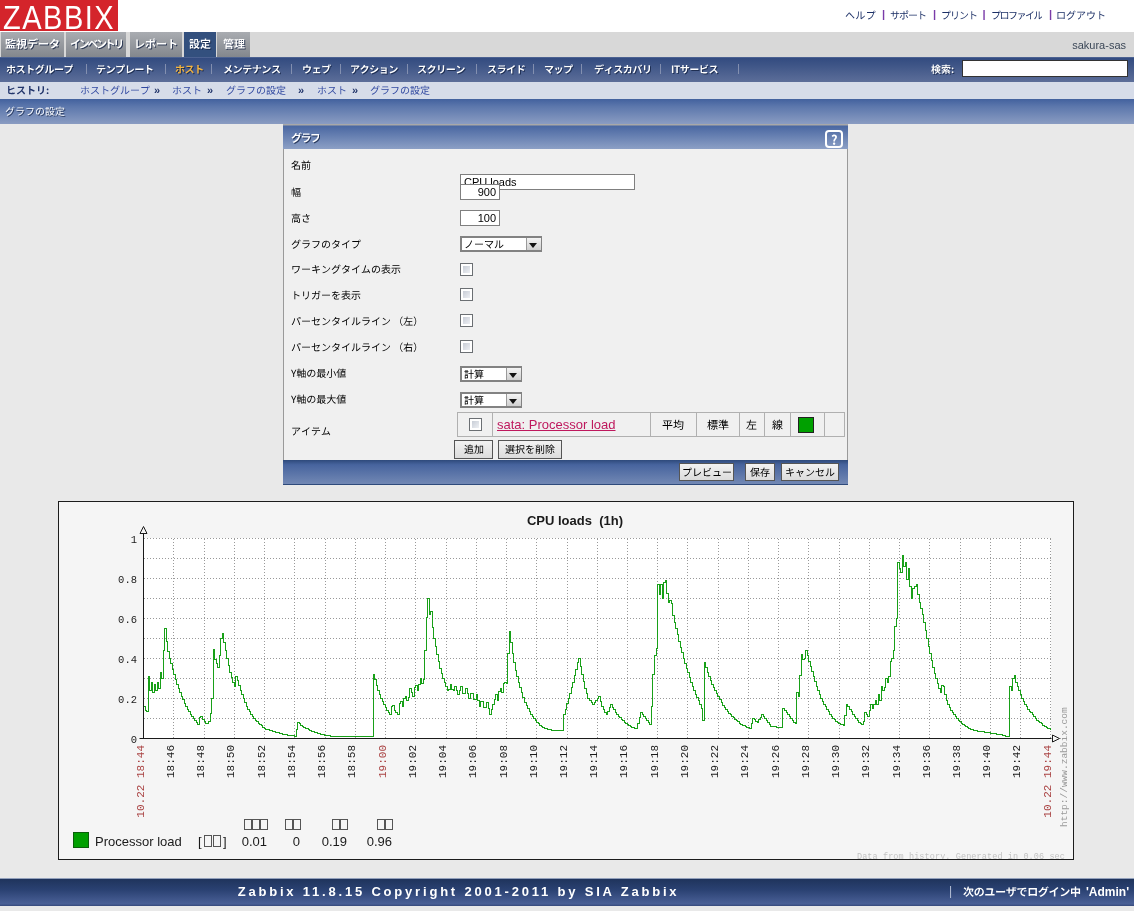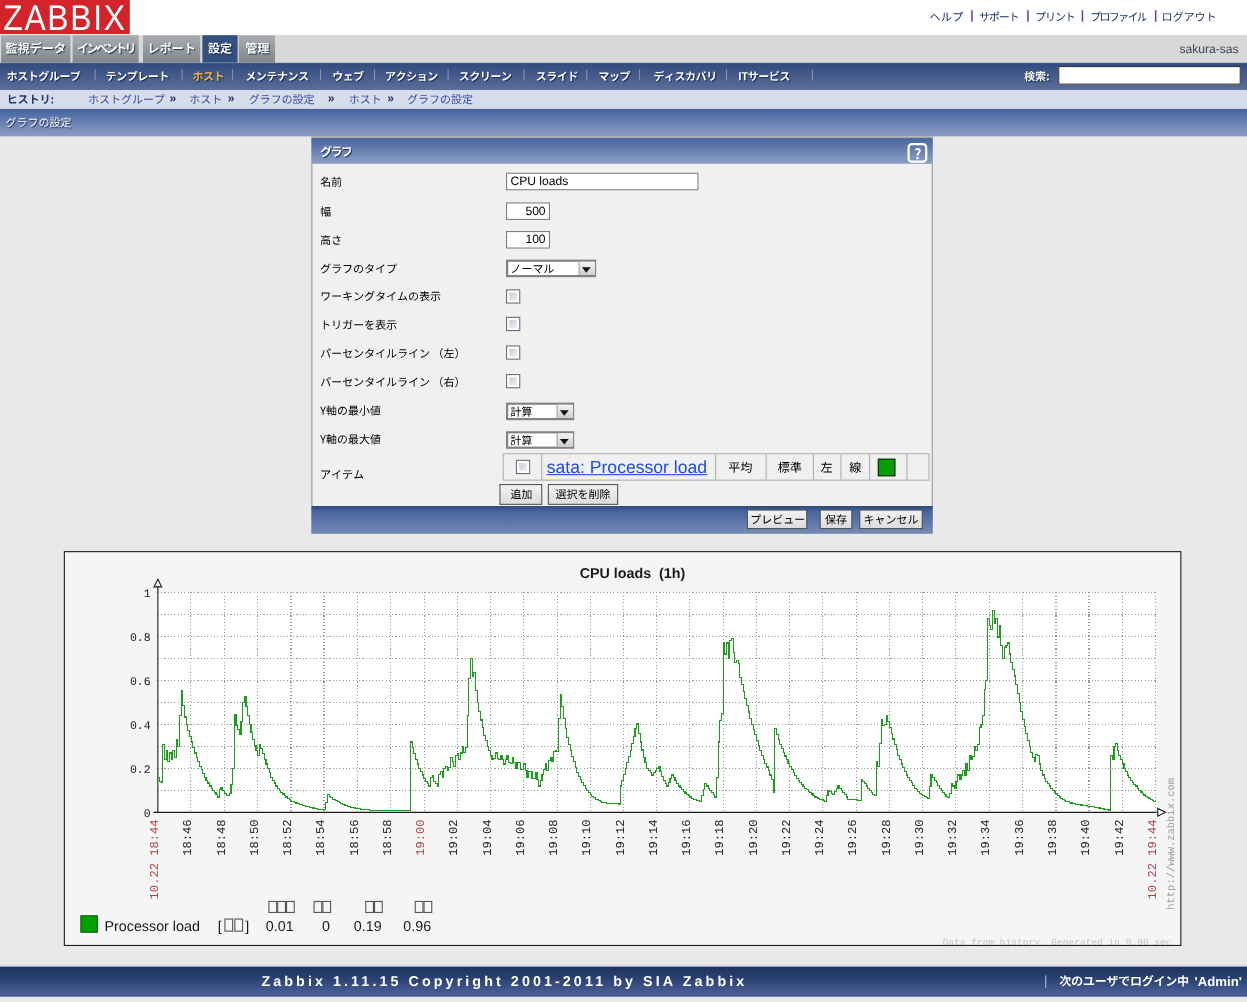--- a/index.html
+++ b/index.html
@@ -249,22 +249,22 @@
 <div class="abs" style="left:291px;top:393.8px;color:#000000;line-height:0">
       <svg class="jt" width="55" height="11.2" viewBox="0 -9.0 55 11.2">
         <path d="M2.2 0H3.1V-2.8L5.3 -7.3H4.4L3.4 -5.3C3.2 -4.7 2.9 -4.2 2.7 -3.6H2.6C2.4 -4.2 2.2 -4.7 1.9 -5.3L1 -7.3H-0L2.2 -2.8ZM10.9 -2.8H12.1V-0.4H10.9ZM10.9 -3.4V-5.6H12.1V-3.4ZM14 -2.8V-0.4H12.7V-2.8ZM14 -3.4H12.7V-5.6H14ZM12.1 -8.4V-6.3H10.3V0.8H10.9V0.2H14V0.7H14.6V-6.3H12.8V-8.4ZM6.1 -5.9V-2.4H7.6V-1.6H5.7V-1H7.6V0.8H8.2V-1H10.1V-1.6H8.2V-2.4H9.8V-5.9H8.2V-6.7H9.9V-7.3H8.2V-8.4H7.6V-7.3H5.8V-6.7H7.6V-5.9ZM6.7 -3.9H7.6V-3H6.7ZM8.2 -3.9H9.2V-3H8.2ZM6.7 -5.4H7.6V-4.5H6.7ZM8.2 -5.4H9.2V-4.5H8.2ZM20.1 -6.4C20 -5.5 19.8 -4.5 19.5 -3.7C19 -2 18.5 -1.4 18 -1.4C17.6 -1.4 17 -1.9 17 -3.2C17 -4.5 18.1 -6.2 20.1 -6.4ZM20.9 -6.4C22.6 -6.3 23.6 -5 23.6 -3.5C23.6 -1.8 22.3 -0.8 21 -0.6C20.8 -0.5 20.5 -0.5 20.2 -0.4L20.6 0.3C23 0 24.4 -1.4 24.4 -3.5C24.4 -5.5 22.9 -7.2 20.6 -7.2C18.1 -7.2 16.2 -5.3 16.2 -3.1C16.2 -1.5 17.1 -0.4 18 -0.4C18.9 -0.4 19.7 -1.5 20.3 -3.6C20.6 -4.5 20.8 -5.5 20.9 -6.4ZM27.8 -6.4H32.8V-5.6H27.8ZM27.8 -7.5H32.8V-6.9H27.8ZM27.1 -8.1V-5.1H33.6V-8.1ZM29.3 -3.9V-3.2H27.5V-3.9ZM25.8 -0.4 25.9 0.2 29.3 -0.2V0.8H30V0.2C30.1 0.3 30.3 0.6 30.4 0.7C31.1 0.5 31.8 0.1 32.4 -0.3C33 0.2 33.7 0.6 34.5 0.8C34.6 0.6 34.8 0.3 34.9 0.2C34.2 0 33.5 -0.3 32.9 -0.8C33.6 -1.4 34.1 -2.2 34.4 -3.1L33.9 -3.3L33.8 -3.3H30.3V-2.7H31.2L30.8 -2.6C31.1 -1.9 31.4 -1.3 31.9 -0.8C31.3 -0.4 30.7 -0.1 30 0.1V-3.9H34.7V-4.5H25.9V-3.9H26.8V-0.5ZM31.4 -2.7H33.5C33.2 -2.1 32.8 -1.6 32.4 -1.2C32 -1.6 31.6 -2.1 31.4 -2.7ZM29.3 -2.7V-2H27.5V-2.7ZM29.3 -1.4V-0.8L27.5 -0.6V-1.4ZM39.9 -8.4C39.9 -7.6 39.9 -6.6 39.8 -5.5H35.9V-4.8H39.6C39.2 -2.9 38.2 -0.9 35.7 0.2C36 0.3 36.2 0.6 36.3 0.8C38.8 -0.3 39.8 -2.3 40.3 -4.2C41.1 -1.9 42.4 -0.1 44.3 0.8C44.5 0.6 44.7 0.2 44.9 0.1C43 -0.7 41.6 -2.6 40.9 -4.8H44.7V-5.5H40.6C40.7 -6.6 40.7 -7.6 40.7 -8.4ZM51 -3.9H53.6V-3.1H51ZM51 -2.6H53.6V-1.7H51ZM51 -5.3H53.6V-4.5H51ZM50.3 -5.9V-1.2H54.3V-5.9H52.1L52.2 -6.7H54.9V-7.4H52.3L52.4 -8.3L51.7 -8.4L51.6 -7.4H48.8V-6.7H51.5L51.4 -5.9ZM48.7 -5.4V0.8H49.4V0.3H54.9V-0.4H49.4V-5.4ZM48 -8.4C47.4 -6.8 46.5 -5.3 45.5 -4.4C45.6 -4.2 45.8 -3.8 45.9 -3.6C46.2 -4 46.6 -4.4 46.9 -4.9V0.8H47.6V-6C48 -6.7 48.4 -7.4 48.7 -8.2Z" fill="currentColor"></path>
       </svg>
     </div>
 <div class="abs" style="left:291px;top:425.8px;color:#000000;line-height:0">
       <svg class="jt" width="40" height="11.2" viewBox="0 -9.0 40 11.2">
         <path d="M9.3 -6.8 8.8 -7.2C8.7 -7.2 8.3 -7.2 8.1 -7.2C7.5 -7.2 2.9 -7.2 2.4 -7.2C2 -7.2 1.6 -7.2 1.2 -7.3V-6.4C1.6 -6.4 2 -6.4 2.4 -6.4C2.9 -6.4 7.4 -6.4 8.1 -6.4C7.8 -5.8 6.8 -4.7 5.9 -4.2L6.5 -3.6C7.7 -4.4 8.6 -5.7 9 -6.4C9.1 -6.5 9.2 -6.7 9.3 -6.8ZM5.3 -5.4H4.4C4.5 -5.2 4.5 -5 4.5 -4.7C4.5 -3.1 4.2 -1.6 2.7 -0.7C2.4 -0.5 2.1 -0.3 1.8 -0.2L2.5 0.4C5.1 -0.9 5.3 -2.7 5.3 -5.4ZM10.9 -3.6 11.3 -2.8C12.7 -3.3 14 -3.9 15.1 -4.5V-0.8C15.1 -0.4 15 0.1 15 0.3H16C15.9 0.1 15.9 -0.4 15.9 -0.8V-5C16.9 -5.7 17.9 -6.4 18.6 -7.2L18 -7.8C17.3 -7 16.3 -6.1 15.2 -5.5C14.1 -4.8 12.6 -4.1 10.9 -3.6ZM22.1 -7.4V-6.6C22.4 -6.6 22.7 -6.6 23.1 -6.6C23.6 -6.6 26.6 -6.6 27.1 -6.6C27.4 -6.6 27.7 -6.6 28 -6.6V-7.4C27.7 -7.4 27.4 -7.3 27.1 -7.3C26.6 -7.3 23.6 -7.3 23.1 -7.3C22.7 -7.3 22.4 -7.4 22.1 -7.4ZM20.9 -4.9V-4.1C21.2 -4.1 21.5 -4.1 21.8 -4.1H24.8C24.8 -3.1 24.7 -2.3 24.2 -1.6C23.9 -1 23.1 -0.4 22.4 -0.1L23.1 0.5C23.9 0 24.7 -0.7 25.1 -1.4C25.5 -2.1 25.6 -3 25.6 -4.1H28.4C28.6 -4.1 28.9 -4.1 29.1 -4.1V-4.9C28.9 -4.9 28.6 -4.8 28.4 -4.8C27.8 -4.8 22.4 -4.8 21.8 -4.8C21.5 -4.8 21.2 -4.9 20.9 -4.9ZM31.7 -1.1C31.4 -1.1 31 -1.1 30.7 -1.1L30.9 -0.2C31.2 -0.2 31.5 -0.3 31.7 -0.3C33.1 -0.4 36.4 -0.8 38 -1C38.2 -0.5 38.4 -0 38.5 0.3L39.3 -0C38.9 -1.1 37.8 -3.1 37.1 -4.1L36.4 -3.8C36.7 -3.3 37.2 -2.5 37.6 -1.7C36.5 -1.6 34.6 -1.4 33.1 -1.2C33.6 -2.5 34.6 -5.6 34.9 -6.5C35 -7 35.1 -7.2 35.2 -7.5L34.2 -7.7C34.2 -7.4 34.1 -7.2 34 -6.7C33.8 -5.7 32.7 -2.5 32.2 -1.1Z" fill="currentColor"></path>
       </svg>
     </div>
-<div class="abs" style="left:460px;top:157px;width:170px;height:14px;background:#fff;border:1px solid #7f7f7f;font-size:11px;color:#000;padding-left:3px;line-height:14px">CPU loads</div>
-<div class="abs" style="left:460px;top:184px;width:35px;height:14px;background:#fff;border:1px solid #7f7f7f;font-size:11px;color:#000;padding-right:3px;text-align:right;line-height:14px">500</div>
+<div class="abs" style="left:460px;top:174px;width:170px;height:14px;background:#fff;border:1px solid #7f7f7f;font-size:11px;color:#000;padding-left:3px;line-height:14px">CPU loads</div>
+<div class="abs" style="left:460px;top:184px;width:35px;height:14px;background:#fff;border:1px solid #7f7f7f;font-size:11px;color:#000;padding-right:3px;text-align:right;line-height:14px">900</div>
 <div class="abs" style="left:460px;top:210px;width:35px;height:14px;background:#fff;border:1px solid #7f7f7f;font-size:11px;color:#000;padding-right:3px;text-align:right;line-height:14px">100</div>
 <div class="abs" style="left:460px;top:236px;width:78px;height:12px;background:#fff;border:2px solid #828282"></div>
     <div class="abs" style="left:464px;top:238.8px;color:#000000;line-height:0">
       <svg class="jt" width="40" height="11.2" viewBox="0 -9.0 40 11.2">
         <path d="M8 -7.2 7.1 -7.5C6.8 -6 6.1 -4.4 5.2 -3.2C4.3 -2.1 2.9 -1.1 1.4 -0.6L2.1 0.2C3.5 -0.4 5 -1.5 5.9 -2.7C6.7 -3.8 7.3 -5.2 7.7 -6.3C7.8 -6.6 7.9 -6.9 8 -7.2ZM11 -4.3V-3.4C11.3 -3.4 11.9 -3.4 12.4 -3.4C13.2 -3.4 17.1 -3.4 17.9 -3.4C18.4 -3.4 18.8 -3.4 19 -3.4V-4.3C18.8 -4.3 18.4 -4.3 17.9 -4.3C17.1 -4.3 13.2 -4.3 12.4 -4.3C11.8 -4.3 11.3 -4.3 11 -4.3ZM24.6 -1.6C25.2 -0.9 26 -0.1 26.4 0.5L27.1 -0.1C26.7 -0.6 26 -1.4 25.4 -2C27.1 -3.2 28.3 -4.9 29 -6C29.1 -6.1 29.2 -6.2 29.3 -6.3L28.7 -6.9C28.5 -6.8 28.3 -6.8 28 -6.8C27 -6.8 22.6 -6.8 22.1 -6.8C21.7 -6.8 21.3 -6.8 21 -6.9V-6C21.2 -6 21.7 -6 22.1 -6C22.6 -6 27 -6 27.9 -6C27.4 -5.1 26.3 -3.6 24.8 -2.5C24.1 -3.1 23.3 -3.8 22.9 -4.1L22.3 -3.6C22.8 -3.2 24 -2.2 24.6 -1.6ZM35.2 -0.2 35.8 0.2C35.8 0.2 36 0.1 36.1 0C37.3 -0.6 38.7 -1.6 39.5 -2.8L39 -3.5C38.3 -2.3 37 -1.4 36.1 -1C36.1 -1.3 36.1 -6.1 36.1 -6.8C36.1 -7.1 36.2 -7.4 36.2 -7.5H35.2C35.3 -7.4 35.3 -7.1 35.3 -6.8C35.3 -6.1 35.3 -1.2 35.3 -0.8C35.3 -0.6 35.3 -0.4 35.2 -0.2ZM30.7 -0.3 31.4 0.2C32.2 -0.5 32.9 -1.4 33.2 -2.5C33.5 -3.5 33.5 -5.6 33.5 -6.8C33.5 -7 33.5 -7.4 33.5 -7.5H32.6C32.7 -7.3 32.7 -7 32.7 -6.7C32.7 -5.6 32.7 -3.6 32.4 -2.7C32.1 -1.8 31.5 -0.9 30.7 -0.3Z" fill="currentColor"></path>
       </svg>
     </div>
     <div class="abs" style="left:526px;top:238px;width:14px;height:12px;background:linear-gradient(180deg,#f4f4f4,#cfcfcf);border-left:1px solid #9a9a9a"></div>
     <div class="abs" style="left:529px;top:243px;width:0;height:0;border-left:4px solid transparent;border-right:4px solid transparent;border-top:5px solid #111"></div>
 <div class="abs" style="left:460px;top:366px;width:58px;height:12px;background:#fff;border:2px solid #828282"></div>
@@ -299,21 +299,21 @@
 <div class="abs" style="left:492px;top:413px;width:1px;height:23px;background:#b0b0b0"></div>
 <div class="abs" style="left:650px;top:413px;width:1px;height:23px;background:#b0b0b0"></div>
 <div class="abs" style="left:696px;top:413px;width:1px;height:23px;background:#b0b0b0"></div>
 <div class="abs" style="left:739px;top:413px;width:1px;height:23px;background:#b0b0b0"></div>
 <div class="abs" style="left:764px;top:413px;width:1px;height:23px;background:#b0b0b0"></div>
 <div class="abs" style="left:790px;top:413px;width:1px;height:23px;background:#b0b0b0"></div>
 <div class="abs" style="left:824px;top:413px;width:1px;height:23px;background:#b0b0b0"></div>
 <div class="abs" style="left:469px;top:418px;width:11px;height:11px;border:1px solid #6b6f73;background:#fff">
       <div style="margin:2px;width:7px;height:7px;background:linear-gradient(135deg,#c8cdd6,#eef0f4)"></div>
     </div>
-<div class="abs" style="left:497px;top:417px;font-size:16px;color:#1d4ed8;text-decoration:underline">sata: Processor load</div>
+<div class="abs" style="left:497px;top:417px;font-size:13px;color:#be185d;text-decoration:underline">sata: Processor load</div>
 <div class="abs" style="left:662.0px;top:418.8px;color:#000000;line-height:0">
       <svg class="jt" width="22" height="12.3" viewBox="0 -9.9 22 12.3">
         <path d="M1.9 -6.9C2.3 -6.1 2.8 -5 2.9 -4.4L3.7 -4.7C3.6 -5.3 3.1 -6.4 2.7 -7.1ZM8.3 -7.2C8 -6.4 7.5 -5.3 7.1 -4.6L7.8 -4.4C8.2 -5 8.8 -6.1 9.2 -7ZM0.6 -3.8V-3H5V0.9H5.9V-3H10.4V-3.8H5.9V-7.7H9.8V-8.5H1.2V-7.7H5V-3.8ZM15.8 -5.2V-4.4H19.2V-5.2ZM15.3 -1.6 15.7 -0.9C16.7 -1.3 18.2 -1.8 19.5 -2.4L19.4 -3.1C17.9 -2.5 16.3 -2 15.3 -1.6ZM16.6 -9.2C16.2 -7.7 15.4 -6.2 14.5 -5.2C14.7 -5.1 15.1 -4.9 15.3 -4.7C15.7 -5.2 16.1 -5.9 16.5 -6.6H20.5C20.4 -2.2 20.2 -0.5 19.9 -0.1C19.7 0.1 19.6 0.1 19.4 0.1C19.1 0.1 18.4 0.1 17.7 0C17.8 0.3 18 0.6 18 0.9C18.6 0.9 19.3 0.9 19.7 0.9C20.1 0.8 20.4 0.7 20.6 0.4C21 -0.1 21.2 -1.9 21.4 -7C21.4 -7.1 21.4 -7.4 21.4 -7.4H16.8C17.1 -7.9 17.2 -8.5 17.4 -9.1ZM11.4 -1.8 11.7 -0.9C12.7 -1.4 14 -1.9 15.3 -2.5L15.1 -3.3L13.8 -2.7V-5.9H15.1V-6.7H13.8V-9.2H13V-6.7H11.6V-5.9H13V-2.4C12.4 -2.1 11.8 -1.9 11.4 -1.8Z" fill="currentColor"></path>
       </svg>
     </div>
 <div class="abs" style="left:706.5px;top:418.8px;color:#000000;line-height:0">
       <svg class="jt" width="22" height="12.3" viewBox="0 -9.9 22 12.3">
         <path d="M4.8 -4V-3.4H10V-4ZM8.5 -1.2C9.1 -0.7 9.7 0 10 0.5L10.6 0.1C10.3 -0.4 9.6 -1.1 9.1 -1.6ZM5.4 -1.6C5 -1.1 4.4 -0.4 3.7 0C3.9 0.1 4.1 0.3 4.2 0.5C4.9 0 5.6 -0.6 6 -1.3ZM4.5 -7.3V-4.7H10.3V-7.3H8.5V-8.1H10.6V-8.8H4.2V-8.1H6.2V-7.3ZM6.8 -8.1H7.9V-7.3H6.8ZM4.1 -2.6V-1.9H6.9V0.1C6.9 0.2 6.9 0.2 6.8 0.2C6.6 0.2 6.2 0.2 5.7 0.2C5.8 0.4 5.9 0.7 5.9 0.9C6.6 0.9 7.1 0.9 7.4 0.8C7.6 0.6 7.7 0.4 7.7 0.1V-1.9H10.6V-2.6ZM5.2 -6.7H6.2V-5.3H5.2ZM6.8 -6.7H7.9V-5.3H6.8ZM8.5 -6.7H9.6V-5.3H8.5ZM2.1 -9.2V-6.9H0.6V-6.1H2C1.7 -4.6 1 -2.8 0.3 -1.9C0.5 -1.7 0.7 -1.4 0.8 -1.2C1.3 -1.9 1.7 -3.1 2.1 -4.3V0.9H2.9V-4.3C3.2 -3.8 3.6 -3.1 3.7 -2.8L4.2 -3.4C4 -3.7 3.2 -4.9 2.9 -5.3V-6.1H4.1V-6.9H2.9V-9.2ZM12.3 -8.6C12.9 -8.4 13.6 -8 14 -7.7L14.5 -8.3C14.1 -8.6 13.3 -9 12.7 -9.2ZM11.4 -6.8C12 -6.6 12.8 -6.2 13.2 -6L13.6 -6.6C13.2 -6.9 12.5 -7.2 11.8 -7.4ZM11.7 -3.3 12.3 -2.6C13 -3.4 13.7 -4.2 14.4 -5L13.9 -5.5C13.2 -4.7 12.3 -3.8 11.7 -3.3ZM11.6 -2V-1.3H16V0.9H16.9V-1.3H21.5V-2H16.9V-2.9H16V-2ZM18.3 -9.2C18.1 -8.9 17.9 -8.4 17.7 -8H16.2C16.4 -8.4 16.6 -8.7 16.7 -9.1L15.9 -9.3C15.4 -8.2 14.6 -7.1 13.7 -6.5C13.9 -6.3 14.2 -6 14.3 -5.9C14.6 -6.1 14.8 -6.3 15.1 -6.6V-3H21.3V-3.7H18.5V-4.5H20.7V-5.1H18.5V-5.9H20.6V-6.6H18.5V-7.4H21V-8H18.5C18.7 -8.3 18.9 -8.7 19.2 -9.1ZM15.9 -7.4H17.7V-6.6H15.9ZM15.9 -3.7V-4.5H17.7V-3.7ZM15.9 -5.9H17.7V-5.1H15.9Z" fill="currentColor"></path>
       </svg>
     </div>
@@ -422,20 +422,20 @@
         <rect x="326.5" y="317.5" width="7" height="10" fill="none" stroke="#555"></rect>
         <text x="208" y="344" font-family="Liberation Sans, sans-serif" font-size="13" fill="#1a1a1a" text-anchor="end">0.01</text>
         <text x="241" y="344" font-family="Liberation Sans, sans-serif" font-size="13" fill="#1a1a1a" text-anchor="end">0</text>
         <text x="288" y="344" font-family="Liberation Sans, sans-serif" font-size="13" fill="#1a1a1a" text-anchor="end">0.19</text>
         <text x="333" y="344" font-family="Liberation Sans, sans-serif" font-size="13" fill="#1a1a1a" text-anchor="end">0.96</text>
         <text transform="translate(1008 325) rotate(-90)" font-family="Liberation Mono, monospace" font-size="9.5" fill="#9a9a9a">http://www.zabbix.com</text>
         <text x="1006" y="357" font-family="Liberation Mono, monospace" font-size="8.5" letter-spacing="0.1" fill="#c3c3c3" text-anchor="end">Data from history. Generated in 0.06 sec</text>
       </svg>
 </div>
 <div class="abs" style="left:0;top:878px;width:1134px;height:28px;border-top:1px solid #93a1bc;background:linear-gradient(180deg,#1f345c 0,#2a4172 40%,#4a6096 92%,#35497b 100%);box-sizing:border-box"></div>
-<div class="abs" style="left:237px;top:884px;width:443px;text-align:center;color:#fff;font-size:13px;font-weight:bold;letter-spacing:2.8px">Zabbix 1.11.15 Copyright 2001-2011 by SIA Zabbix</div>
+<div class="abs" style="left:237px;top:884px;width:443px;text-align:center;color:#fff;font-size:13px;font-weight:bold;letter-spacing:2.8px">Zabbix 11.8.15 Copyright 2001-2011 by SIA Zabbix</div>
 <div class="abs" style="left:949px;top:884px;color:#b6c0d6;font-size:12px">|</div>
 <div class="abs" style="left:963px;top:886.3px;color:#ffffff;line-height:0">
       <svg class="jt" width="118" height="12.3" viewBox="0 -9.9 118 12.3">
         <path d="M0.3 -1.7 1.2 -0.6C1.9 -1.3 2.8 -2.3 3.6 -3.2L2.8 -4.3C1.9 -3.3 0.9 -2.3 0.3 -1.7ZM0.6 -7.7C1.3 -7.2 2.2 -6.5 2.5 -6L3.5 -7.1C3.1 -7.6 2.2 -8.2 1.6 -8.7ZM4.7 -9.3C4.3 -7.5 3.7 -5.8 2.7 -4.8C3.1 -4.7 3.7 -4.3 4 -4.1C4.4 -4.6 4.8 -5.3 5.1 -6.1H6V-5C6 -3.8 5.3 -1.3 2.3 -0.1C2.5 0.1 2.9 0.7 3.1 1C5.3 0 6.4 -1.9 6.7 -2.9C6.9 -1.9 7.9 0.1 9.9 1C10.1 0.6 10.5 0.1 10.8 -0.2C8.1 -1.4 7.4 -3.8 7.4 -5V-6.1H9C8.7 -5.5 8.5 -4.9 8.3 -4.4C8.6 -4.3 9.1 -4.1 9.4 -3.9C9.8 -4.7 10.3 -5.8 10.6 -6.9L9.7 -7.5L9.4 -7.4H5.6C5.8 -8 5.9 -8.5 6 -9.1ZM15.6 -6.8C15.5 -5.9 15.3 -4.9 15 -4.1C14.6 -2.6 14.1 -1.9 13.7 -1.9C13.3 -1.9 12.8 -2.5 12.8 -3.6C12.8 -4.8 13.8 -6.4 15.6 -6.8ZM17.1 -6.8C18.6 -6.6 19.4 -5.4 19.4 -3.9C19.4 -2.3 18.3 -1.3 16.9 -1C16.6 -0.9 16.3 -0.8 15.9 -0.8L16.7 0.5C19.5 0.1 20.9 -1.6 20.9 -3.9C20.9 -6.3 19.2 -8.2 16.5 -8.2C13.6 -8.2 11.4 -6 11.4 -3.5C11.4 -1.6 12.4 -0.3 13.6 -0.3C14.8 -0.3 15.8 -1.6 16.4 -3.8C16.8 -4.9 16.9 -5.9 17.1 -6.8ZM22.2 -2V-0.4C22.6 -0.4 22.9 -0.5 23.3 -0.5H30.6C30.9 -0.5 31.3 -0.4 31.6 -0.4V-2C31.3 -2 31 -1.9 30.6 -1.9H29.4C29.6 -3.1 30 -5.6 30.2 -6.6C30.2 -6.7 30.2 -7 30.3 -7.1L29.1 -7.7C28.9 -7.6 28.4 -7.6 28.1 -7.6C27.4 -7.6 25.3 -7.6 24.6 -7.6C24.2 -7.6 23.7 -7.6 23.4 -7.7V-6.1C23.8 -6.1 24.2 -6.1 24.6 -6.1C25.3 -6.1 27.6 -6.1 28.4 -6.1C28.4 -5.4 28 -3.1 27.8 -1.9H23.3C22.9 -1.9 22.5 -1.9 22.2 -2ZM33.1 -5.1V-3.4C33.5 -3.4 34.3 -3.4 34.9 -3.4C36.2 -3.4 39.8 -3.4 40.8 -3.4C41.3 -3.4 41.8 -3.4 42.1 -3.4V-5.1C41.8 -5.1 41.3 -5 40.8 -5C39.8 -5 36.2 -5 34.9 -5C34.3 -5 33.5 -5.1 33.1 -5.1ZM51.8 -8.6 51 -8.3C51.3 -7.9 51.5 -7.3 51.6 -6.8L52.4 -7.1C52.2 -7.5 52 -8.1 51.8 -8.6ZM52.9 -8.9 52.2 -8.7C52.4 -8.2 52.6 -7.6 52.8 -7.2L53.5 -7.4C53.4 -7.8 53.1 -8.5 52.9 -8.9ZM43.3 -6.5V-5C43.5 -5 43.9 -5.1 44.4 -5.1H45.4V-3.6C45.4 -3.1 45.3 -2.6 45.3 -2.4H46.8C46.8 -2.6 46.8 -3.1 46.8 -3.6V-5.1H49.4V-4.6C49.4 -1.9 48.5 -1 46.4 -0.2L47.5 0.9C50.2 -0.3 50.8 -2 50.8 -4.7V-5.1H51.7C52.2 -5.1 52.6 -5 52.9 -5V-6.5C52.6 -6.4 52.2 -6.4 51.7 -6.4H50.8V-7.6C50.8 -8 50.9 -8.4 50.9 -8.6H49.3C49.4 -8.4 49.4 -8 49.4 -7.6V-6.4H46.8V-7.5C46.8 -7.9 46.8 -8.3 46.9 -8.5H45.3C45.3 -8.2 45.4 -7.8 45.4 -7.5V-6.4H44.4C43.9 -6.4 43.4 -6.5 43.3 -6.5ZM54.3 -7.5 54.4 -6C55.7 -6.3 57.9 -6.6 59 -6.7C58.2 -6.1 57.3 -4.9 57.3 -3.3C57.3 -0.9 59.5 0.4 61.8 0.5L62.3 -1C60.5 -1.1 58.8 -1.7 58.8 -3.6C58.8 -4.9 59.8 -6.3 61.1 -6.6C61.7 -6.8 62.6 -6.8 63.2 -6.8L63.2 -8.2C62.4 -8.2 61.2 -8.1 60.1 -8C58.1 -7.8 56.3 -7.7 55.3 -7.6C55.1 -7.6 54.7 -7.6 54.3 -7.5ZM61.6 -5.7 60.8 -5.4C61.2 -4.9 61.4 -4.5 61.7 -3.8L62.5 -4.2C62.3 -4.7 61.9 -5.3 61.6 -5.7ZM62.9 -6.2 62.1 -5.9C62.4 -5.4 62.7 -5 63 -4.4L63.8 -4.8C63.6 -5.2 63.1 -5.8 62.9 -6.2ZM65.6 -7.8C65.6 -7.5 65.6 -7 65.6 -6.7C65.6 -6.1 65.6 -2 65.6 -1.4C65.6 -0.8 65.6 0.1 65.6 0.2H67.1L67.1 -0.4H72.4L72.4 0.2H73.9C73.9 0.1 73.9 -0.9 73.9 -1.3C73.9 -2 73.9 -6.1 73.9 -6.7C73.9 -7.1 73.9 -7.5 73.9 -7.8C73.5 -7.8 73.1 -7.8 72.8 -7.8C72 -7.8 67.5 -7.8 66.8 -7.8C66.5 -7.8 66 -7.8 65.6 -7.8ZM67.1 -1.8V-6.4H72.4V-1.8ZM84.8 -9.5 83.9 -9.2C84.2 -8.7 84.6 -8.1 84.8 -7.6L85.7 -8C85.5 -8.4 85.1 -9.1 84.8 -9.5ZM80.9 -8.3 79.3 -8.9C79.2 -8.5 78.9 -8 78.8 -7.7C78.2 -6.8 77.3 -5.3 75.3 -4.2L76.6 -3.2C77.7 -4 78.6 -4.9 79.3 -5.9H82.4C82.3 -5.1 81.6 -3.8 80.9 -2.9C79.9 -1.8 78.7 -0.9 76.4 -0.2L77.7 1C79.8 0.2 81.1 -0.8 82.2 -2.1C83.2 -3.4 83.8 -4.8 84.1 -5.8C84.2 -6.1 84.3 -6.4 84.5 -6.6L83.5 -7.2L84.3 -7.5C84.1 -7.9 83.7 -8.6 83.5 -9L82.6 -8.7C82.9 -8.3 83.2 -7.7 83.4 -7.2L83.3 -7.3C83.1 -7.2 82.7 -7.1 82.4 -7.1H80.2L80.2 -7.2C80.3 -7.4 80.6 -7.9 80.9 -8.3ZM86.3 -4.3 87 -2.9C88.3 -3.3 89.7 -3.9 90.9 -4.5V-1C90.9 -0.5 90.8 0.2 90.8 0.5H92.5C92.4 0.2 92.4 -0.5 92.4 -1V-5.4C93.5 -6.1 94.5 -7 95.4 -7.8L94.2 -8.9C93.5 -8.1 92.2 -7 91.1 -6.2C89.9 -5.5 88.3 -4.8 86.3 -4.3ZM99 -8.4 97.9 -7.3C98.7 -6.7 100.1 -5.5 100.7 -4.9L101.8 -6C101.2 -6.7 99.7 -7.8 99 -8.4ZM97.6 -1 98.5 0.4C100.1 0.2 101.5 -0.5 102.6 -1.1C104.4 -2.2 105.8 -3.7 106.7 -5.2L105.8 -6.8C105.1 -5.3 103.7 -3.6 101.8 -2.5C100.7 -1.8 99.3 -1.3 97.6 -1ZM111.8 -9.3V-7.4H108V-1.9H109.3V-2.5H111.8V1H113.2V-2.5H115.7V-1.9H117.1V-7.4H113.2V-9.3ZM109.3 -3.8V-6.1H111.8V-3.8ZM115.7 -3.8H113.2V-6.1H115.7Z" fill="currentColor"></path>
       </svg>
     </div>
 <div class="abs" style="left:1086px;top:885px;color:#fff;font-size:12px;font-weight:bold">'Admin'</div>
 </div>
 </body></html>

